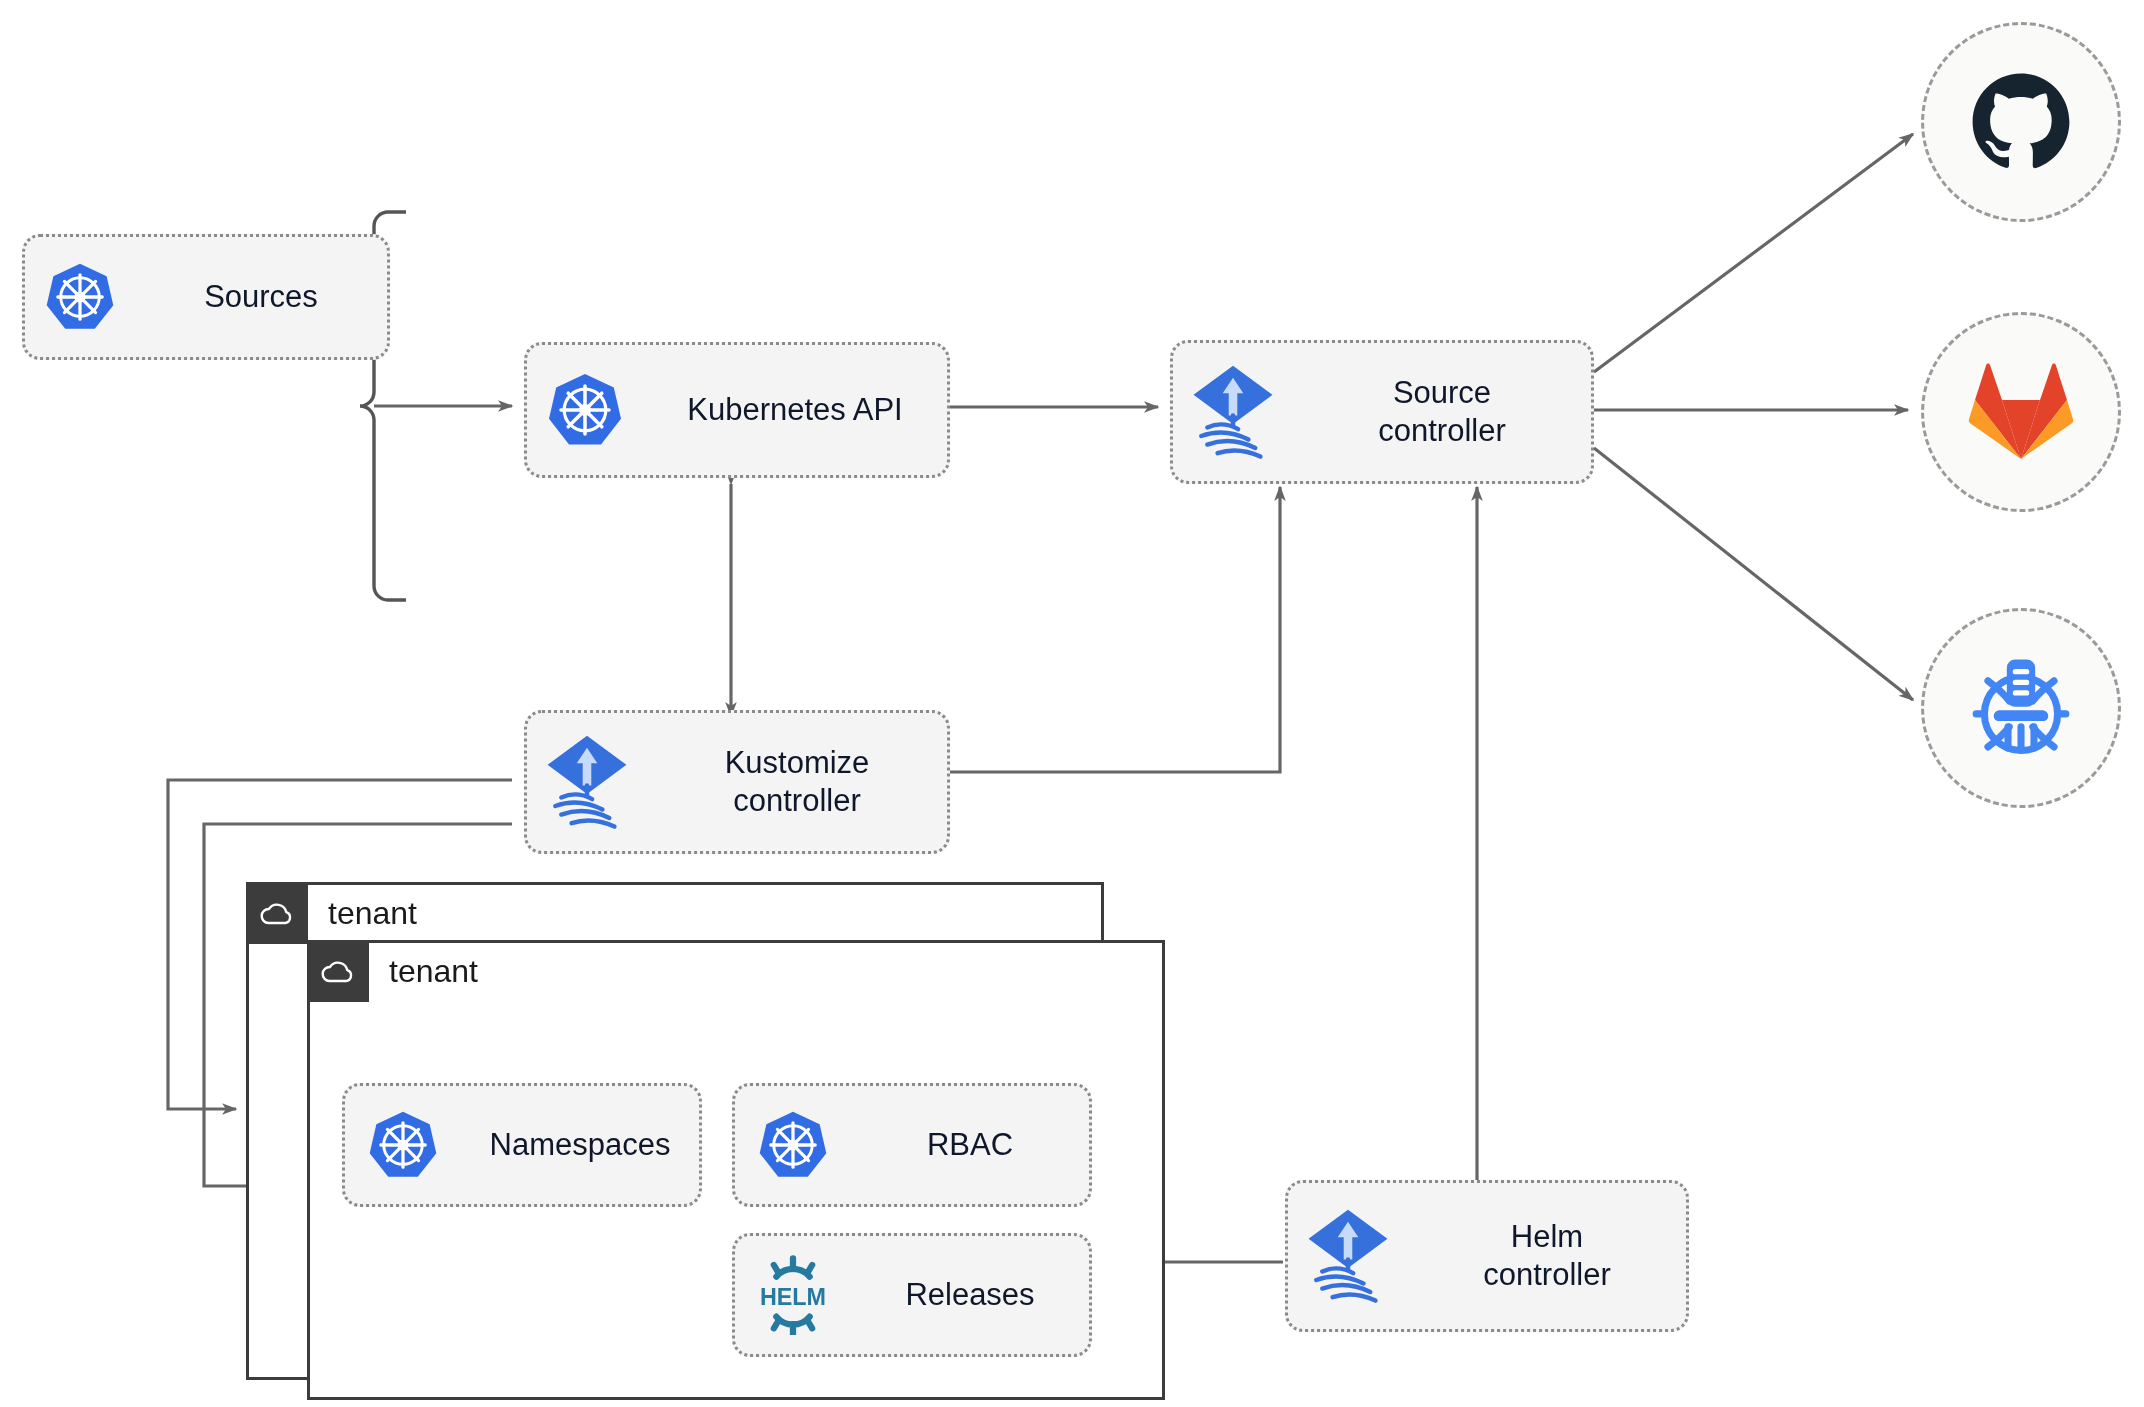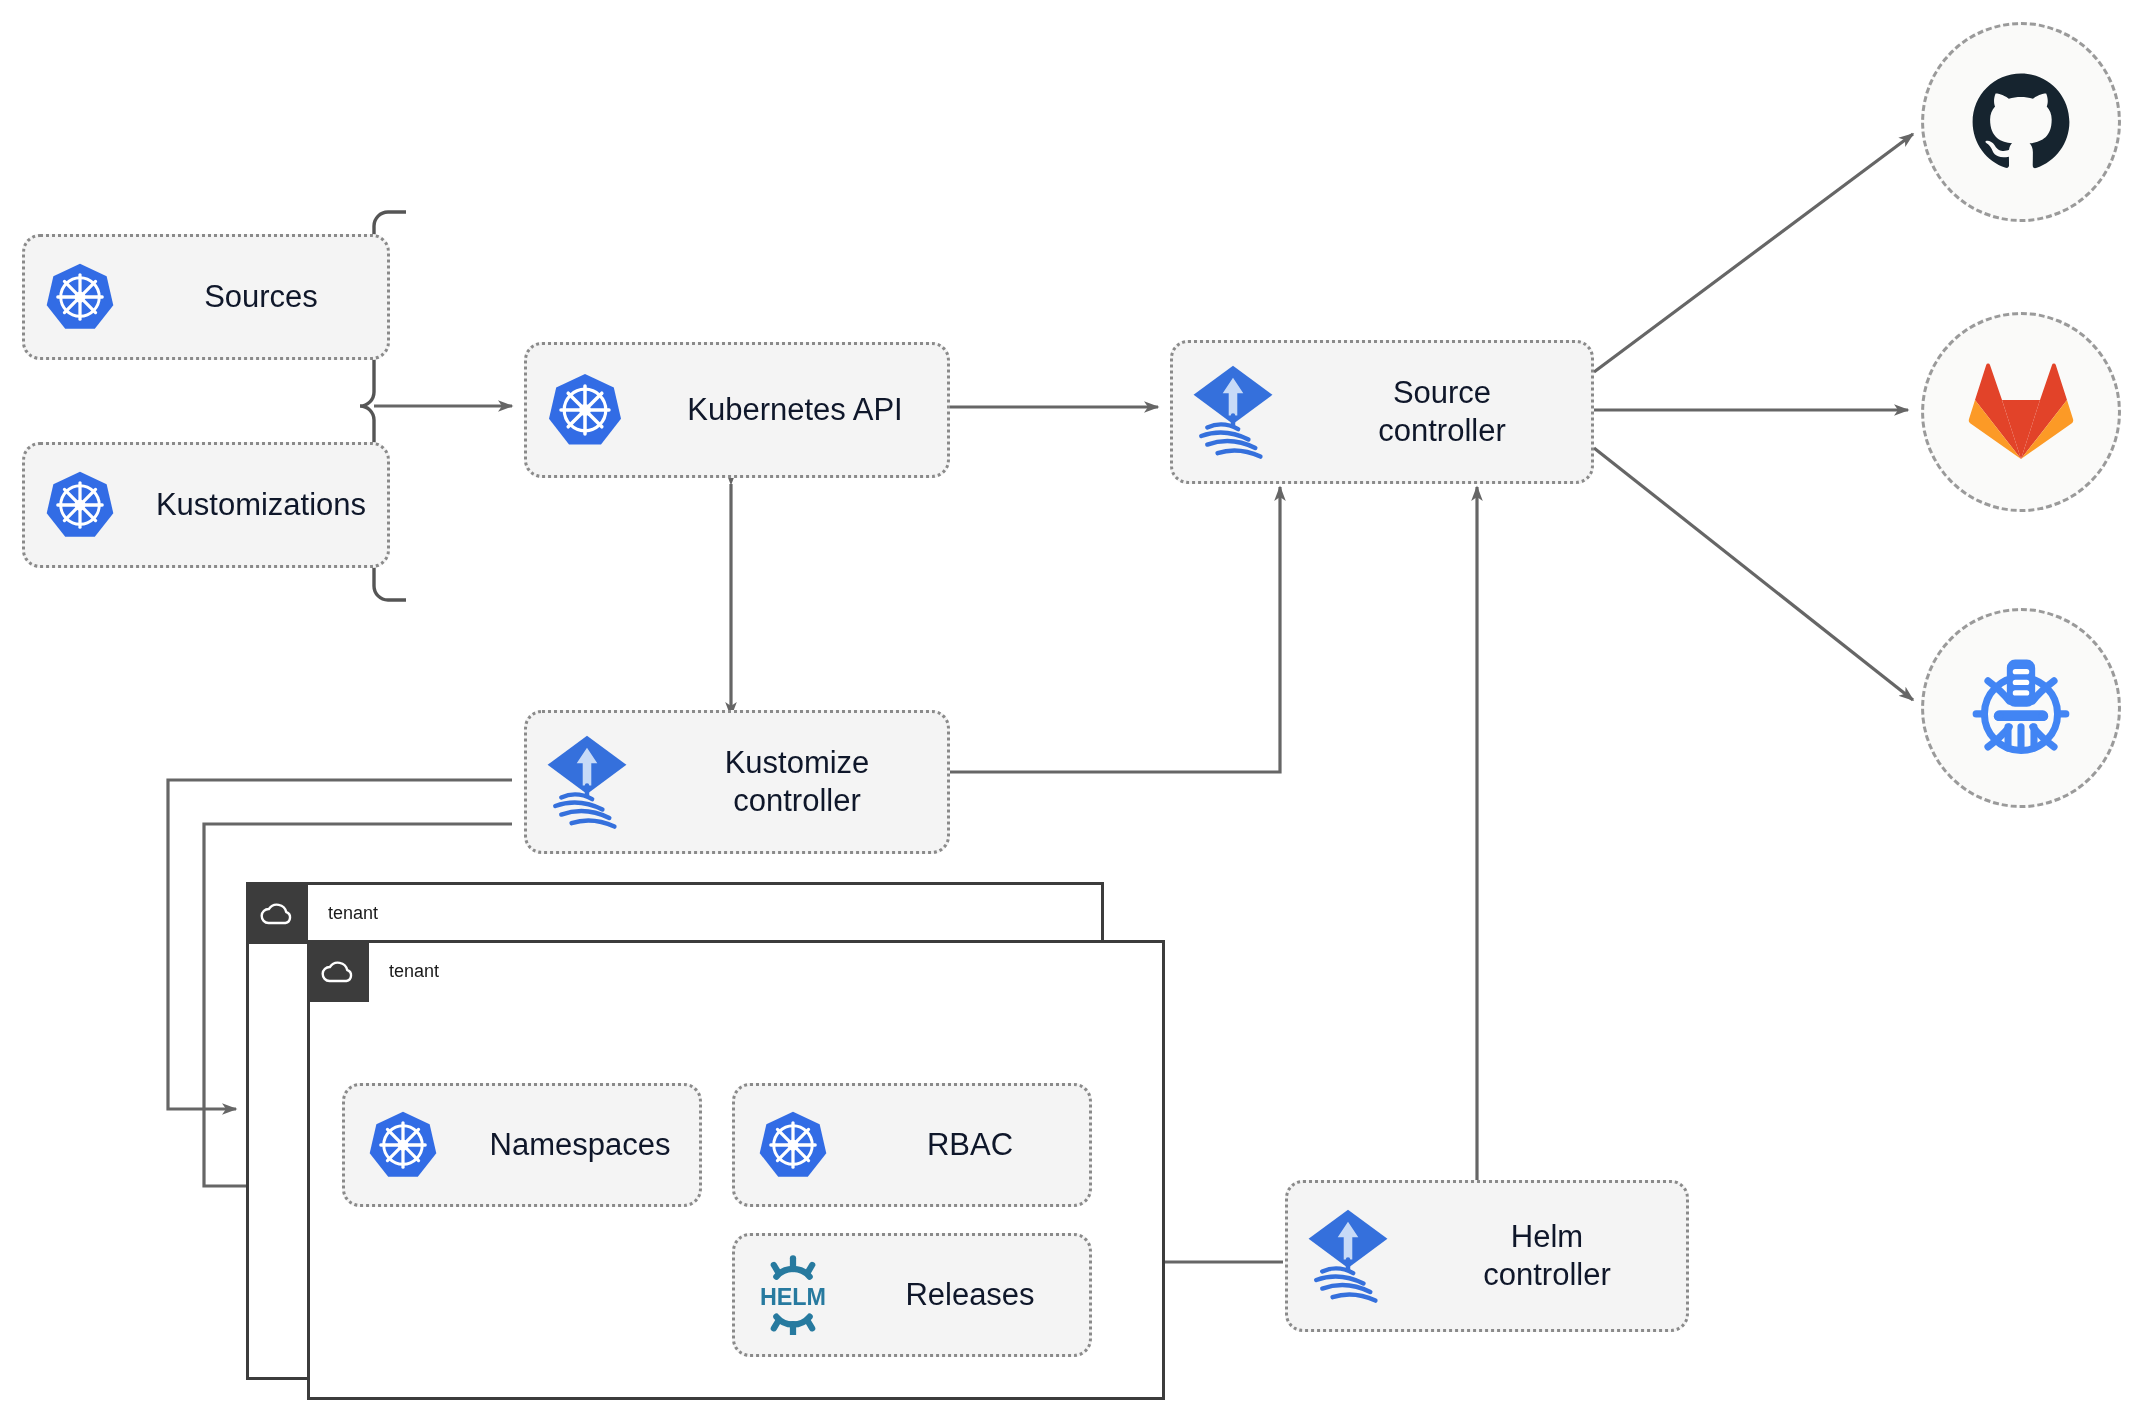--- a/index.html
+++ b/index.html
@@ -12,21 +12,21 @@
   .node{position:absolute;background:#f4f4f4;border:3px dotted #8a8a8a;
         border-radius:18px;display:flex;align-items:center;box-sizing:border-box;}
   .node .label{color:#0f172a;font-size:31px;line-height:1.22;text-align:center;flex:1;
                padding:0 10px;white-space:pre-line;}
   .node .ico{flex:0 0 auto;display:flex;align-items:center;justify-content:center;}
 
   .tenant{position:absolute;background:#ffffff;border:3px solid #3c3c3c;box-sizing:border-box;}
   .tenant .tbar{position:absolute;left:-3px;top:-3px;height:62px;display:flex;align-items:center;}
   .tenant .tbadge{width:62px;height:62px;background:#3c3c3c;display:flex;
                   align-items:center;justify-content:center;}
-  .tenant .tname{color:#1a1a1a;font-size:18px;margin-left:20px;}
+  .tenant .tname{color:#1a1a1a;font-size:32px;margin-left:20px;}
 
   .circ{position:absolute;border:3px dashed #9a9a9a;border-radius:50%;
         background:#fafaf9;display:flex;align-items:center;justify-content:center;box-sizing:border-box;}
 </style>
 </head>
 <body>
 
 <div id="stage">
 
   <svg class="wires" viewBox="0 0 2144 1407">
@@ -173,42 +173,20 @@
             <path d="M55 45 L71 29"></path>
               <path d="M45 55 L29 71"></path>
           </g>
           <circle cx="50" cy="50" r="26" fill="none" stroke="#fff" stroke-width="4"></circle>
         </g>
       </svg>
     </div>
     <div class="label">Sources</div>
   </div>
 
-  <div class="node" style="left:22px;top:442px;width:368px;height:126px;">
-    <div class="ico" style="width:110px;">
-      <svg width="74" height="74" viewBox="0 0 100 100">
-        <path d="M50 5 L86 22 L95 61 L70 93 L30 93 L5 61 L14 22 Z" fill="#326CE5"></path>
-        <g fill="#fff">
-          <circle cx="50" cy="50" r="7.5"></circle>
-          <g stroke="#fff" stroke-width="4.4" stroke-linecap="round">
-            <path d="M50 43 V20"></path>
-              <path d="M50 57 V80"></path>
-            <path d="M43 50 H20"></path>
-              <path d="M57 50 H80"></path>
-            <path d="M45 45 L29 29"></path>
-              <path d="M55 55 L71 71"></path>
-            <path d="M55 45 L71 29"></path>
-              <path d="M45 55 L29 71"></path>
-          </g>
-          <circle cx="50" cy="50" r="26" fill="none" stroke="#fff" stroke-width="4"></circle>
-        </g>
-      </svg>
-    </div>
-    <div class="label">Kustomizations</div>
-  </div>
 
   <div class="node" style="left:524px;top:342px;width:426px;height:136px;">
     <div class="ico" style="width:116px;">
       <svg width="80" height="80" viewBox="0 0 100 100">
         <path d="M50 5 L86 22 L95 61 L70 93 L30 93 L5 61 L14 22 Z" fill="#326CE5"></path>
         <g fill="#fff">
           <circle cx="50" cy="50" r="7.5"></circle>
           <g stroke="#fff" stroke-width="4.4" stroke-linecap="round">
             <path d="M50 43 V20"></path>
               <path d="M50 57 V80"></path>

